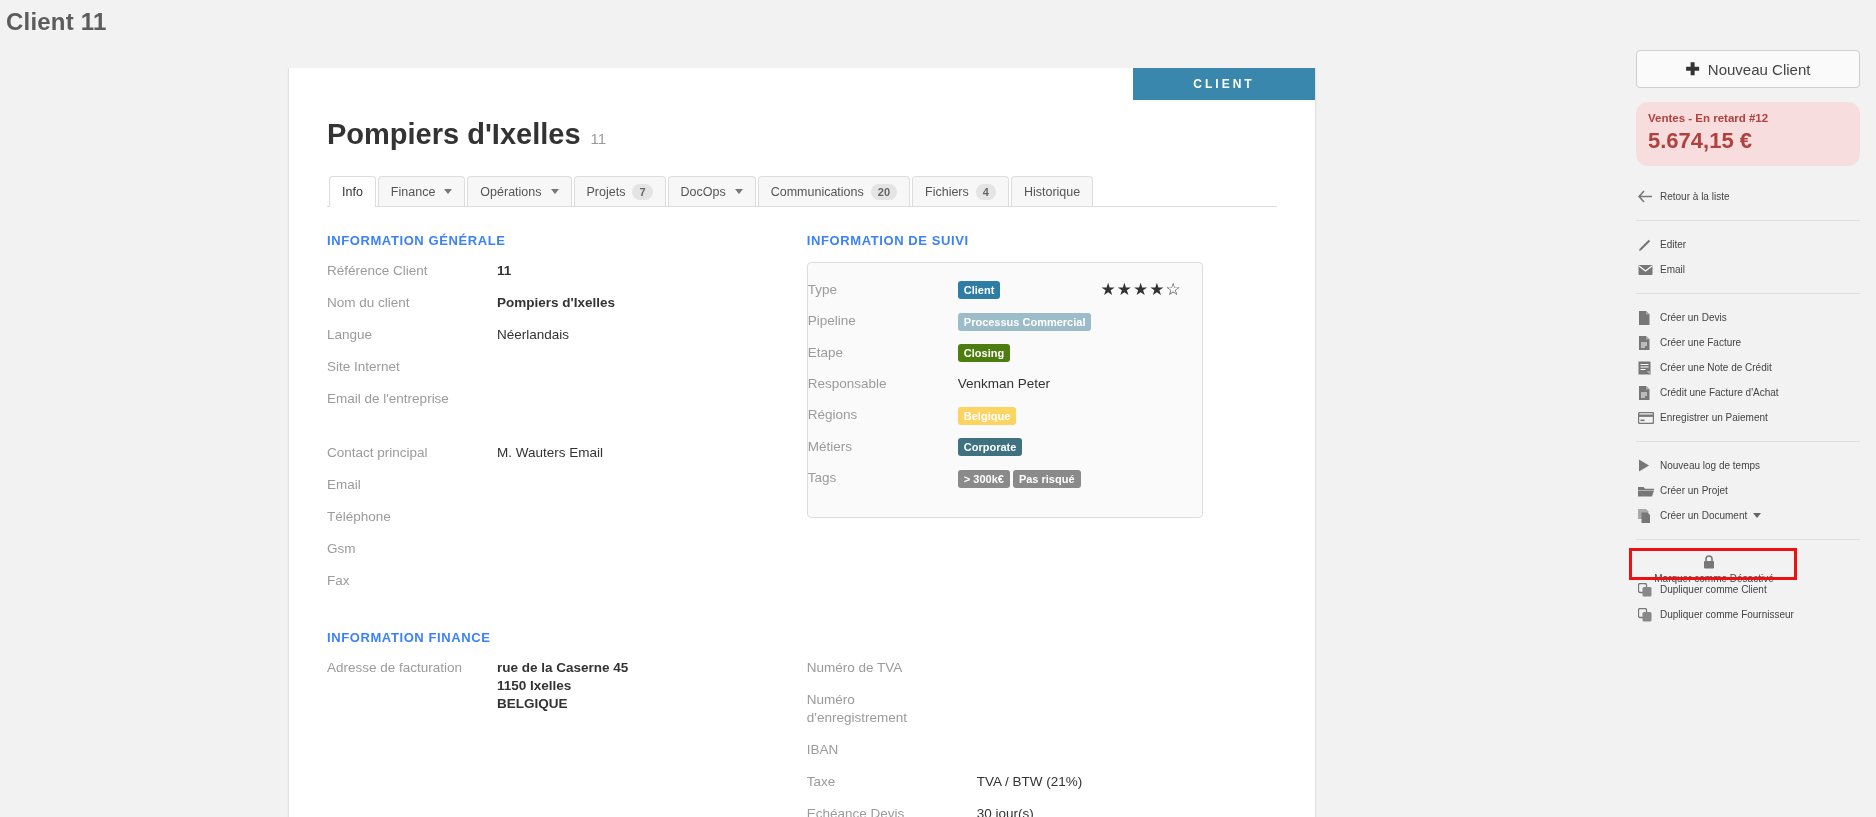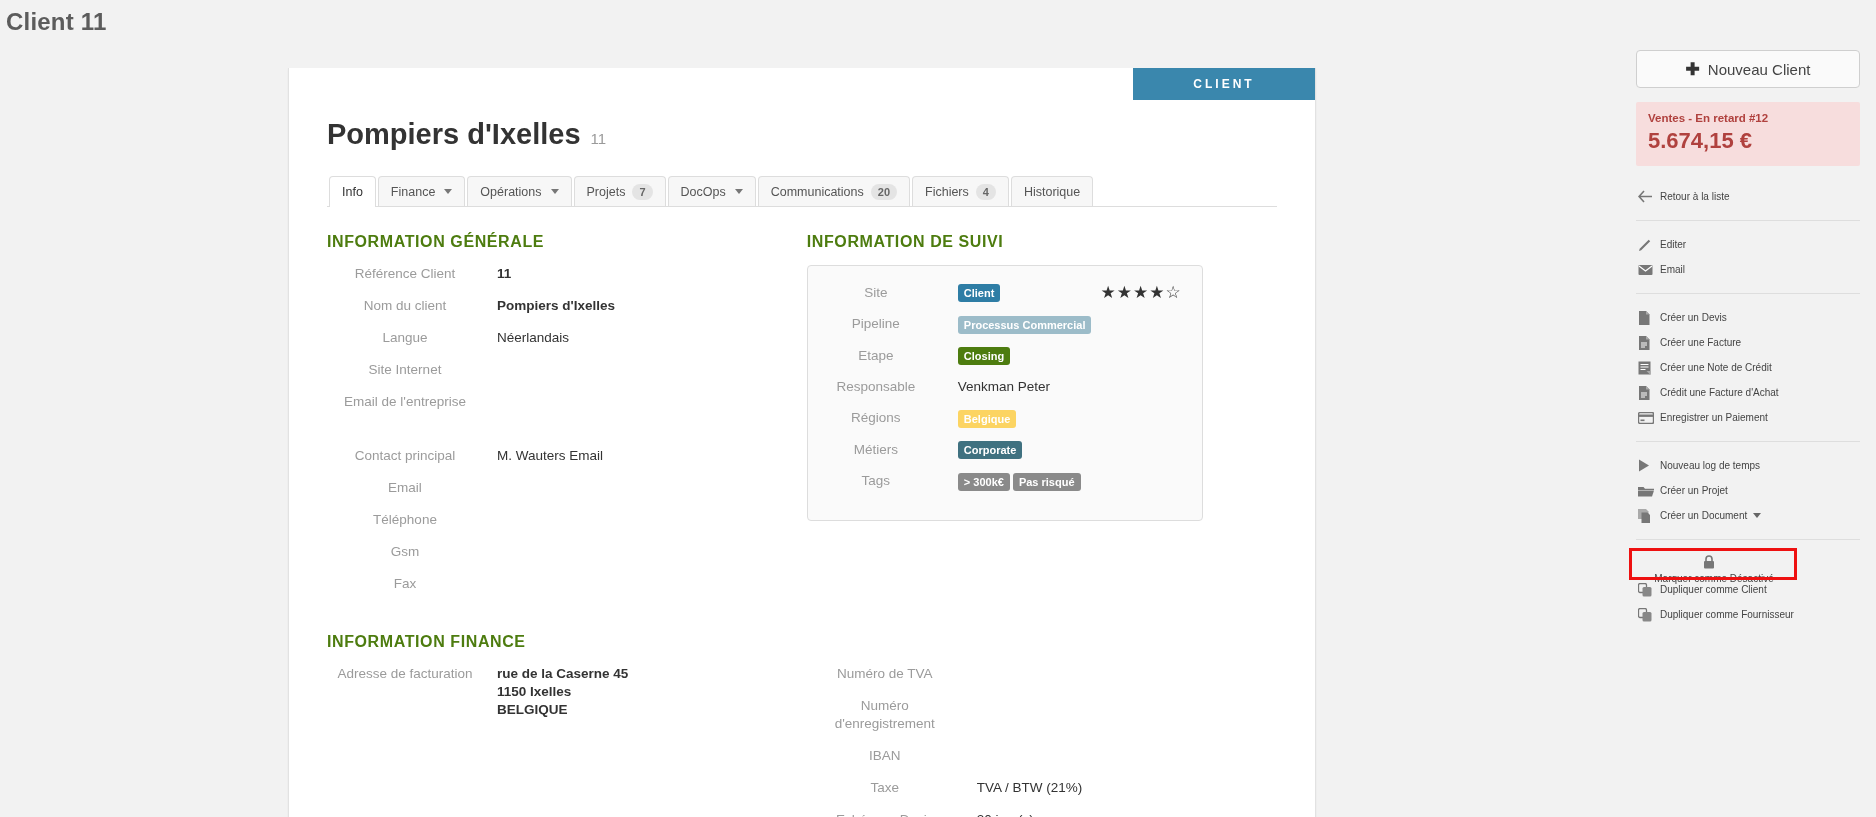--- a/index.html
+++ b/index.html
@@ -79,30 +79,30 @@
   }
   .tab .count {
     background: #e4e4e4; color: #666;
     border-radius: 9px; font-size: 11px;
     padding: 1px 7px; font-weight: bold;
     line-height: 14px;
   }
 
   
   .section-title {
-    font-size: 16px; font-weight: bold; color: #4d7c0f;
+    font-size: 13px; font-weight: bold; color: #3b82f6;
     letter-spacing: .6px; margin: 26px 0 14px 0;
   }
   .cols { display: flex; }
   .col-left { width: 500px; }
   .col-right { width: 490px; }
 
   .frow { display: flex; margin-bottom: 14px; align-items: flex-start; }
   .flabel {
-    width: 170px; text-align: center; padding-right: 14px;
+    width: 170px; text-align: left; padding-right: 14px;
     font-size: 13.5px; color: #9b9b9b; line-height: 18px;
   }
   .fvalue {
     flex: 1; font-size: 13.5px; color: #333; line-height: 18px;
     min-height: 18px;
   }
   .fvalue.bold { font-weight: bold; }
   .fvalue .line { display: block; }
 
   .spacer { height: 22px; }
@@ -153,21 +153,21 @@
     border-radius: 4px;
     display: flex; align-items: center; justify-content: center;
     font-size: 15px; color: #444; cursor: pointer;
   }
   .btn-new .plus { font-size: 17px; font-weight: bold; margin-right: 8px; color:#333; }
 
   .alert-box {
     margin-top: 14px;
     background: #f7dddd;
     padding: 10px 12px 12px 12px;
-    border-radius: 2px;
+    border-radius: 12px;
   }
   .alert-label { font-size: 11.5px; color: #b0413e; font-weight: bold; }
   .alert-amount { font-size: 22px; color: #b0413e; font-weight: bold; margin-top: 4px; }
 
   .rail-sep { height: 1px; background: #dedede; margin: 11px 0; }
 
   .rail-item {
     display: flex; align-items: center;
     height: 25px; font-size: 10px; color: #444;
     cursor: pointer; padding-left: 2px;
@@ -294,21 +294,21 @@
               </div>
             </div>
         </div>
 
         <div class="col-right">
           <div class="section-title">INFORMATION DE SUIVI</div>
           <div class="suivi-panel">
             <div class="stars">★★★★☆</div>
             <div id="suivi-rows">
                 <div class="frow">
-                  <div class="flabel">Site</div>
+                  <div class="flabel">Type</div>
                   <div class="fvalue"><span class="badge blue">Client</span></div>
                 </div>
                 <div class="frow">
                   <div class="flabel">Pipeline</div>
                   <div class="fvalue"><span class="badge steel">Processus Commercial</span></div>
                 </div>
                 <div class="frow">
                   <div class="flabel">Etape</div>
                   <div class="fvalue"><span class="badge green">Closing</span></div>
                 </div>

